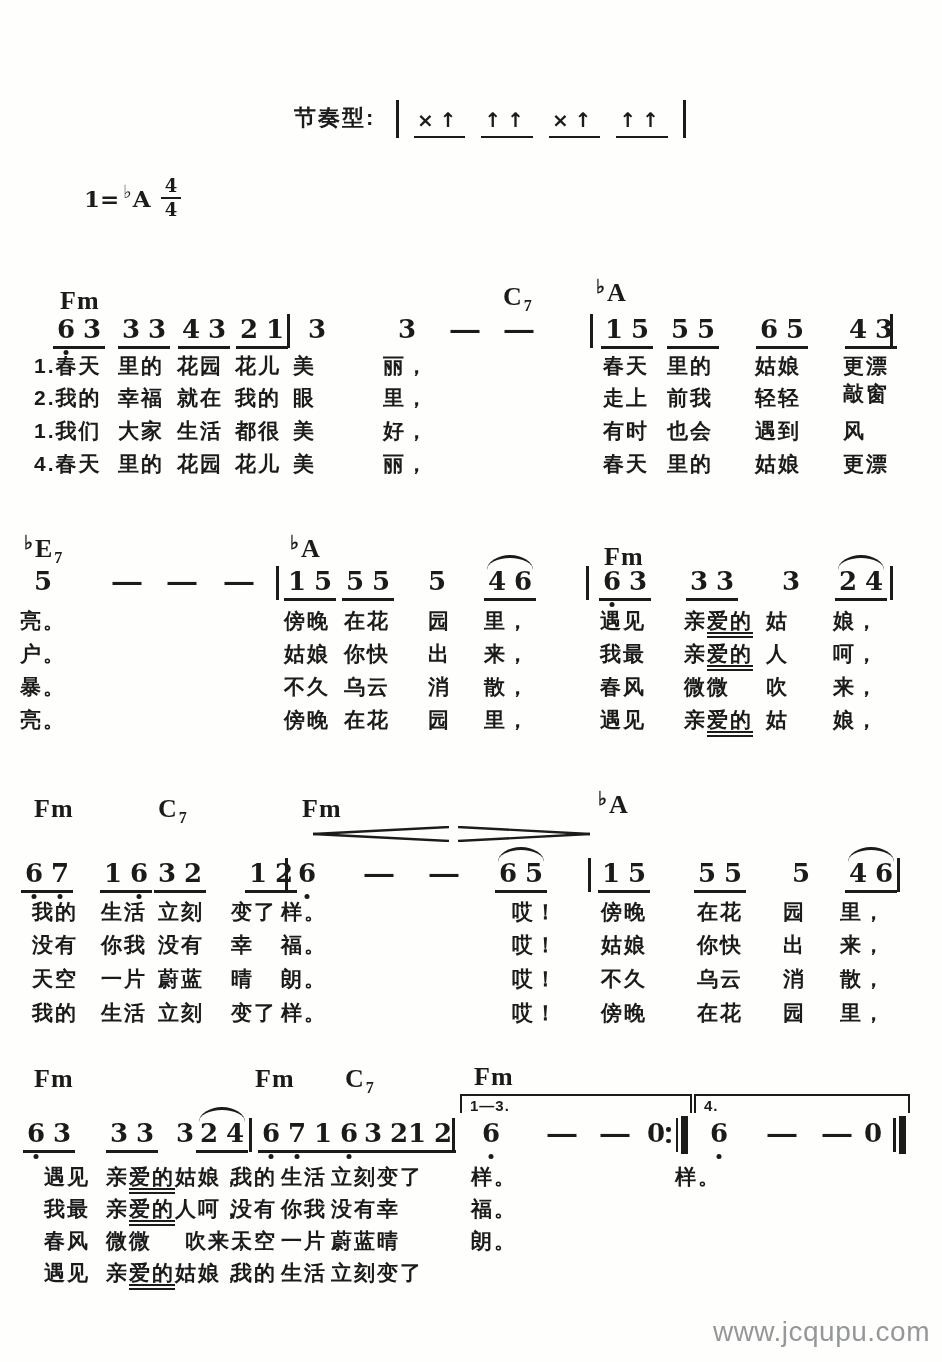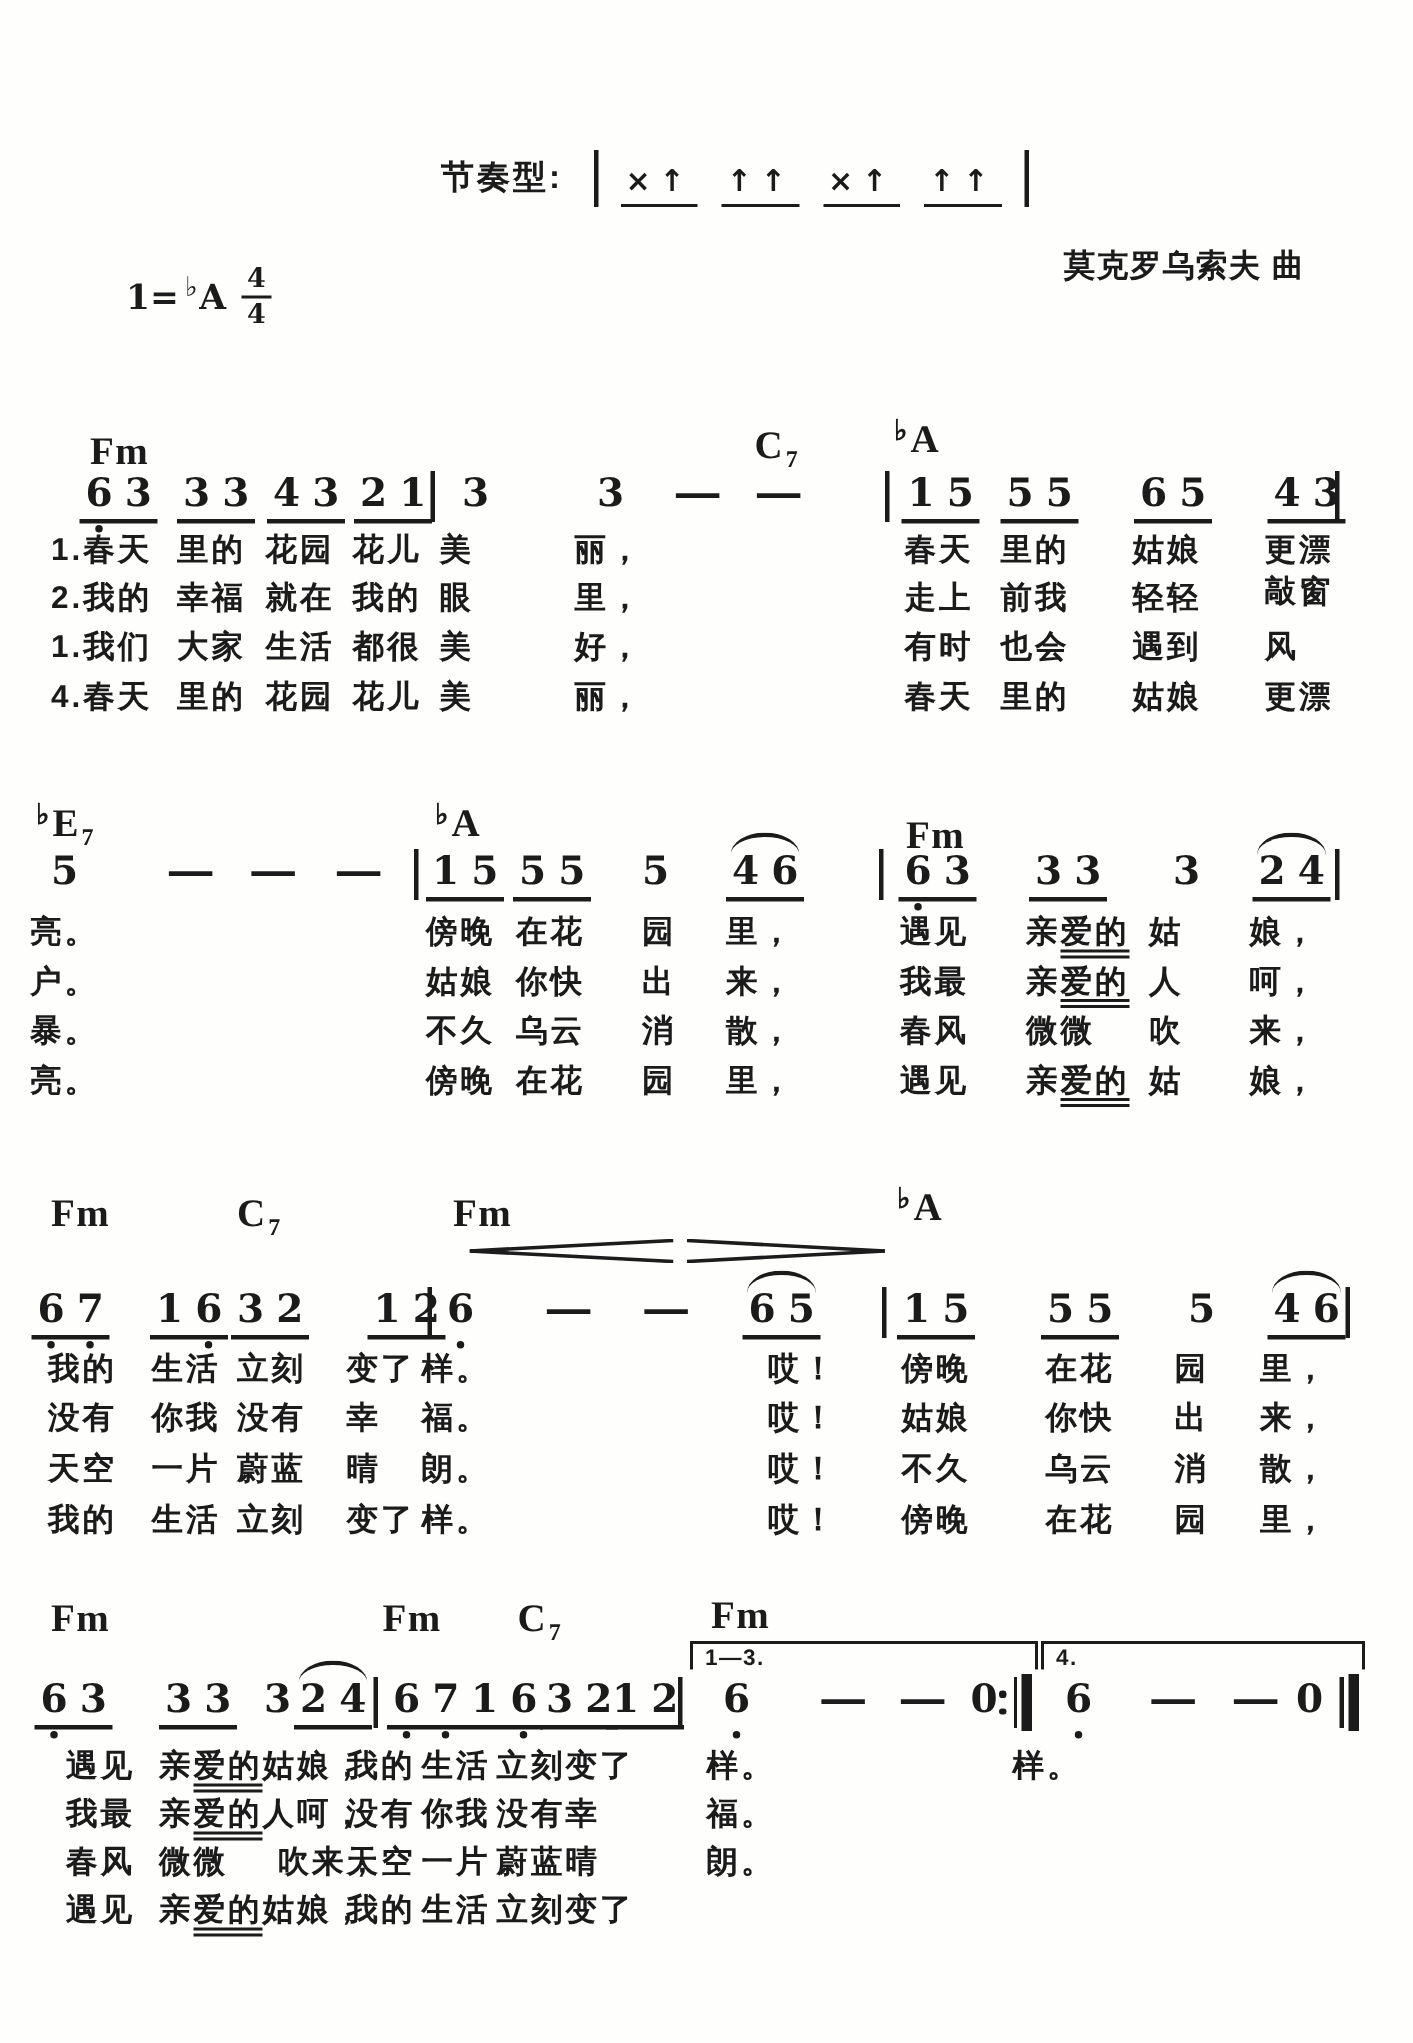--- a/index.html
+++ b/index.html
@@ -75,21 +75,20 @@
     <span>1=</span>
     <span class="kflat">♭</span>
     <span>A</span>
     <span class="meter">
       <span class="mnum">4</span>
       <span class="mden">4</span>
     </span>
   </div>
 
   <div class="credits">
-    <div>莫克罗乌索夫 曲</div>
   </div>
 
   <div id="score">
       <div class="chord" style="left: 60px; top: 286px;"><span class="cletter">Fm</span></div>
       <div class="chord" style="left: 503px; top: 282px;"><span class="cletter">C</span><span class="csub">7</span></div>
       <div class="chord" style="left: 596px; top: 278px;"><span class="cflat">♭</span><span class="cletter">A</span></div>
       <div class="note u1" style="left: 53px; top: 316px;">
         <span class="tk low">6</span>
         <span class="tk">3</span>
       </div>
@@ -485,13 +484,14 @@
       <div class="lyric" style="left: 281px; top: 1227px;"><span class="ltk">一片</span></div>
       <div class="lyric" style="left: 331px; top: 1227px;"><span class="ltk">蔚蓝晴</span></div>
       <div class="lyric" style="left: 471px; top: 1227px;"><span class="ltk">朗。</span></div>
       <div class="lyric" style="left: 44px; top: 1259px;"><span class="ltk">遇见</span></div>
       <div class="lyric" style="left: 106px; top: 1259px;"><span class="ltk">亲</span><span class="ltk u2">爱的</span><span class="ltk">姑娘，</span></div>
       <div class="lyric" style="left: 231px; top: 1259px;"><span class="ltk">我的</span></div>
       <div class="lyric" style="left: 281px; top: 1259px;"><span class="ltk">生活</span></div>
       <div class="lyric" style="left: 331px; top: 1259px;"><span class="ltk">立刻变了</span></div>
     </div>
 
+  <div class="watermark">www.jcqupu.com</div>
 </div>
 
 </body></html>

